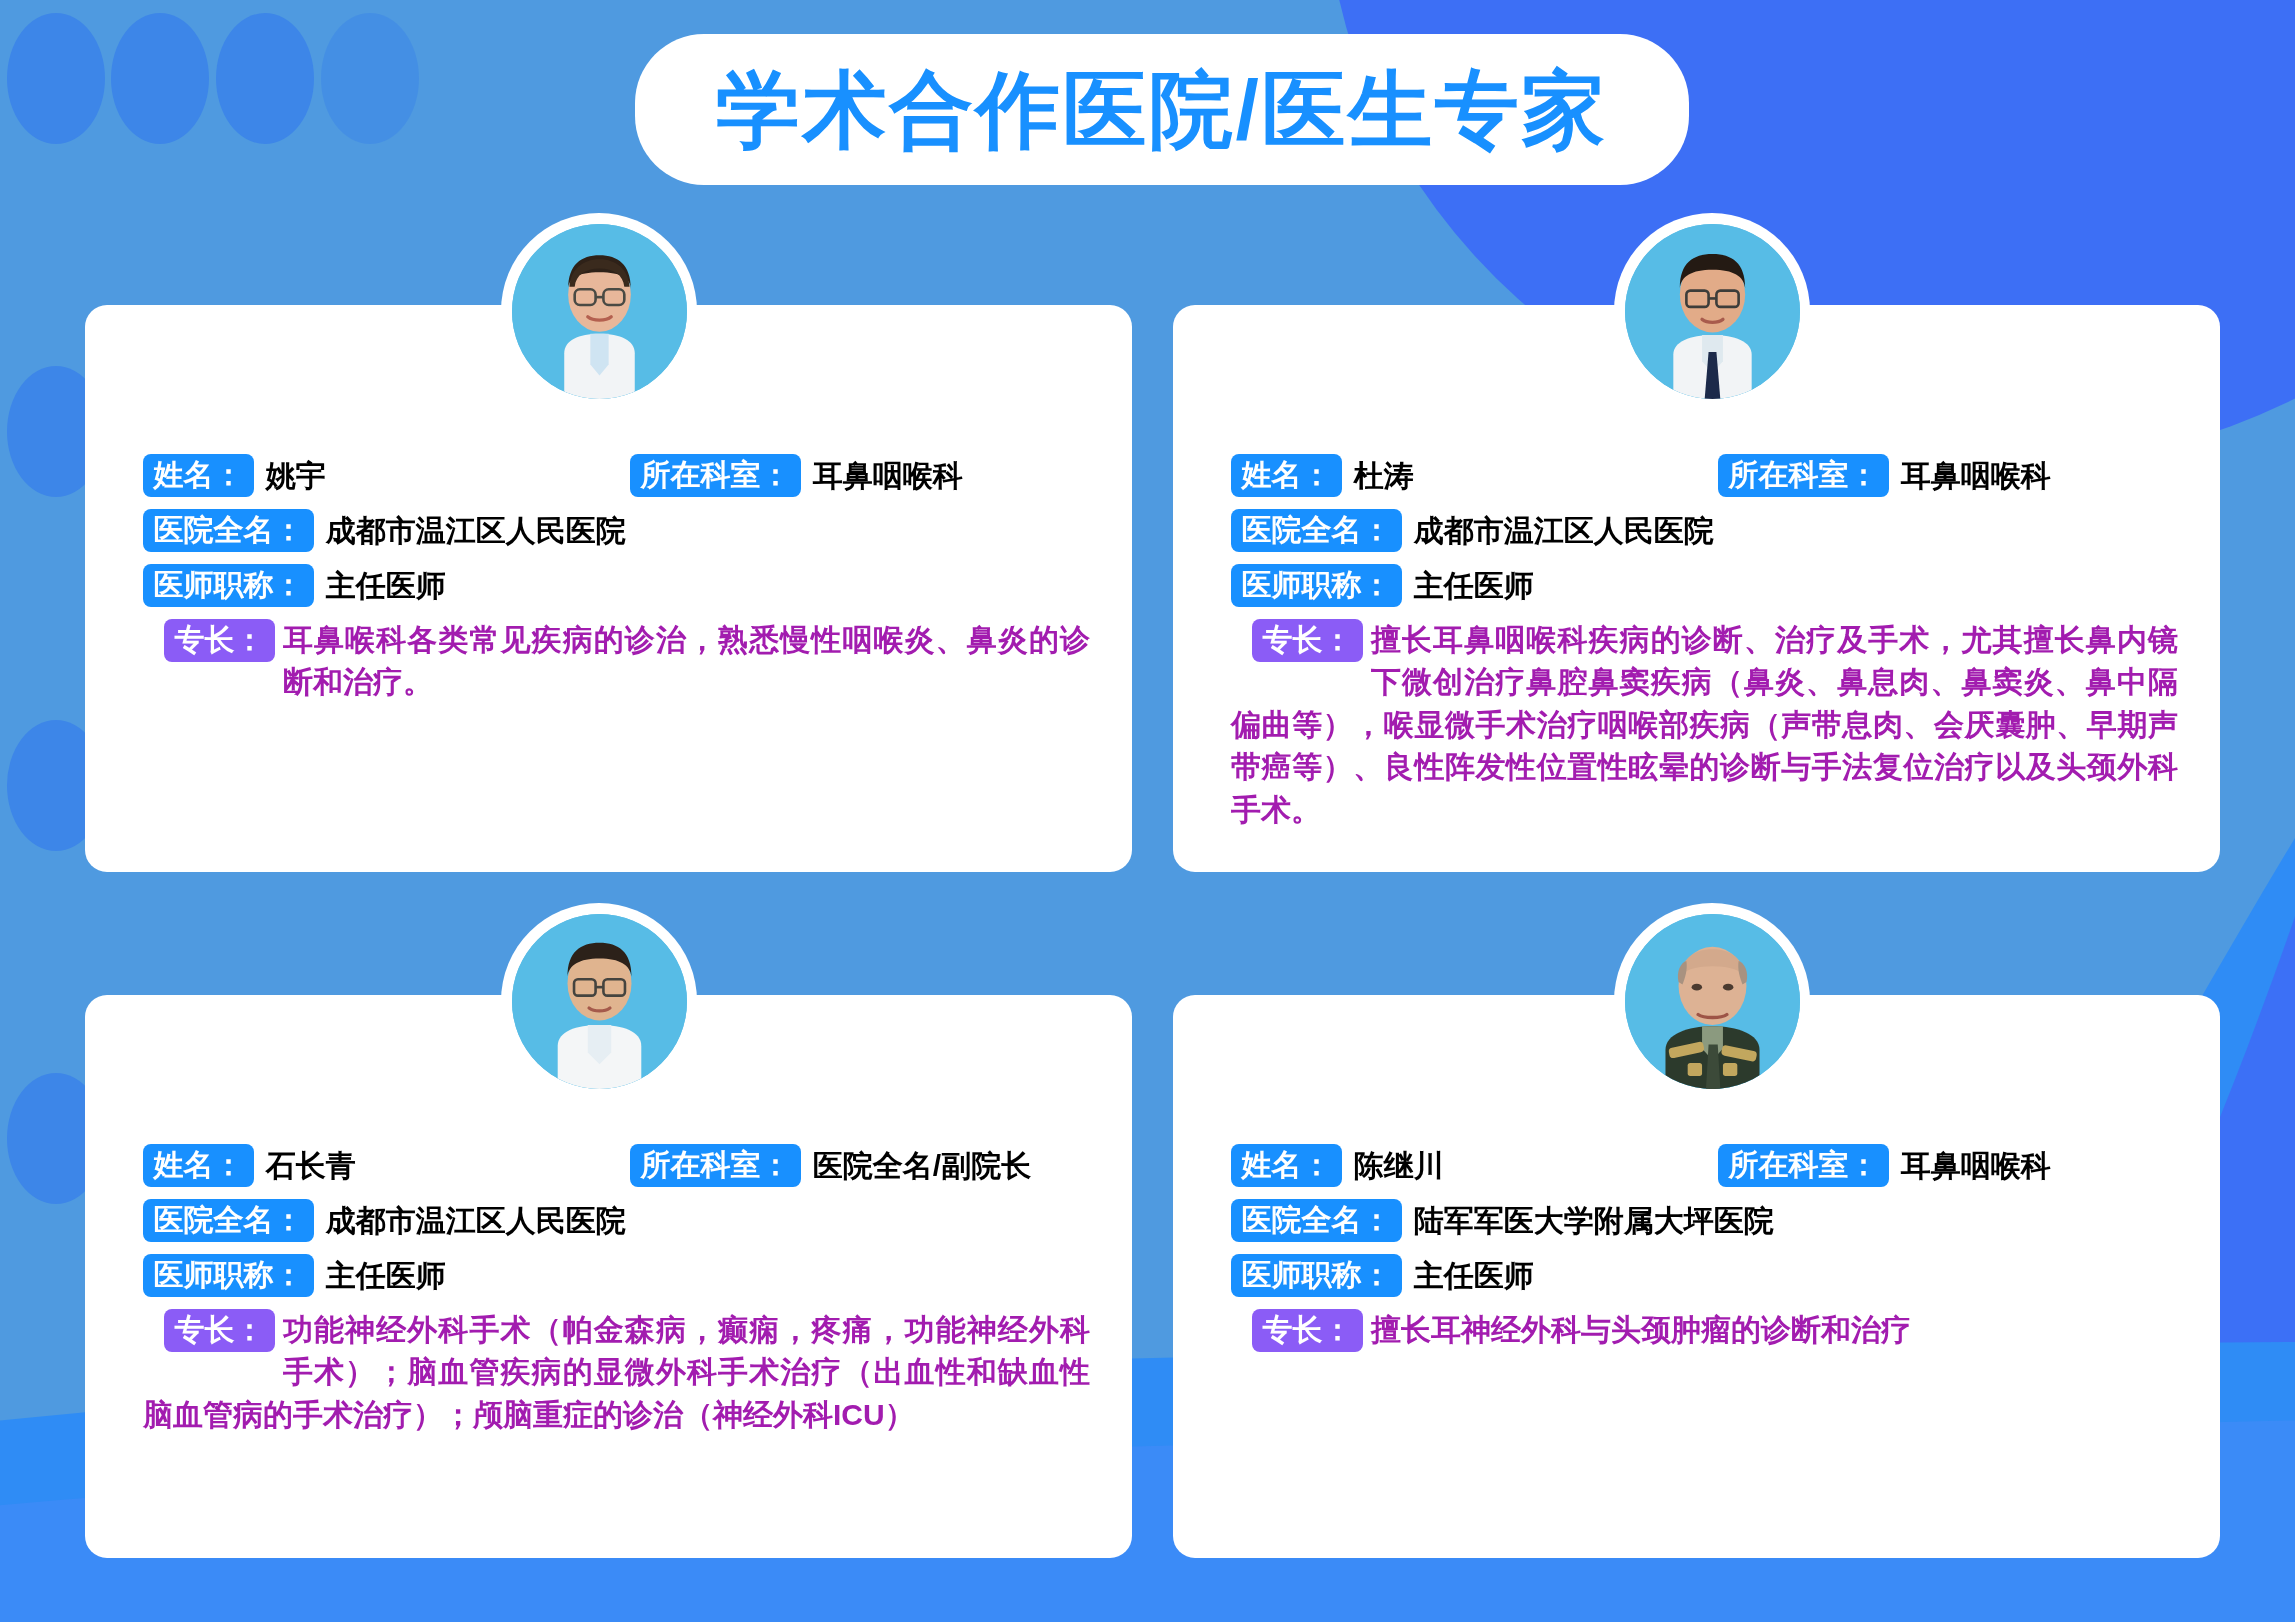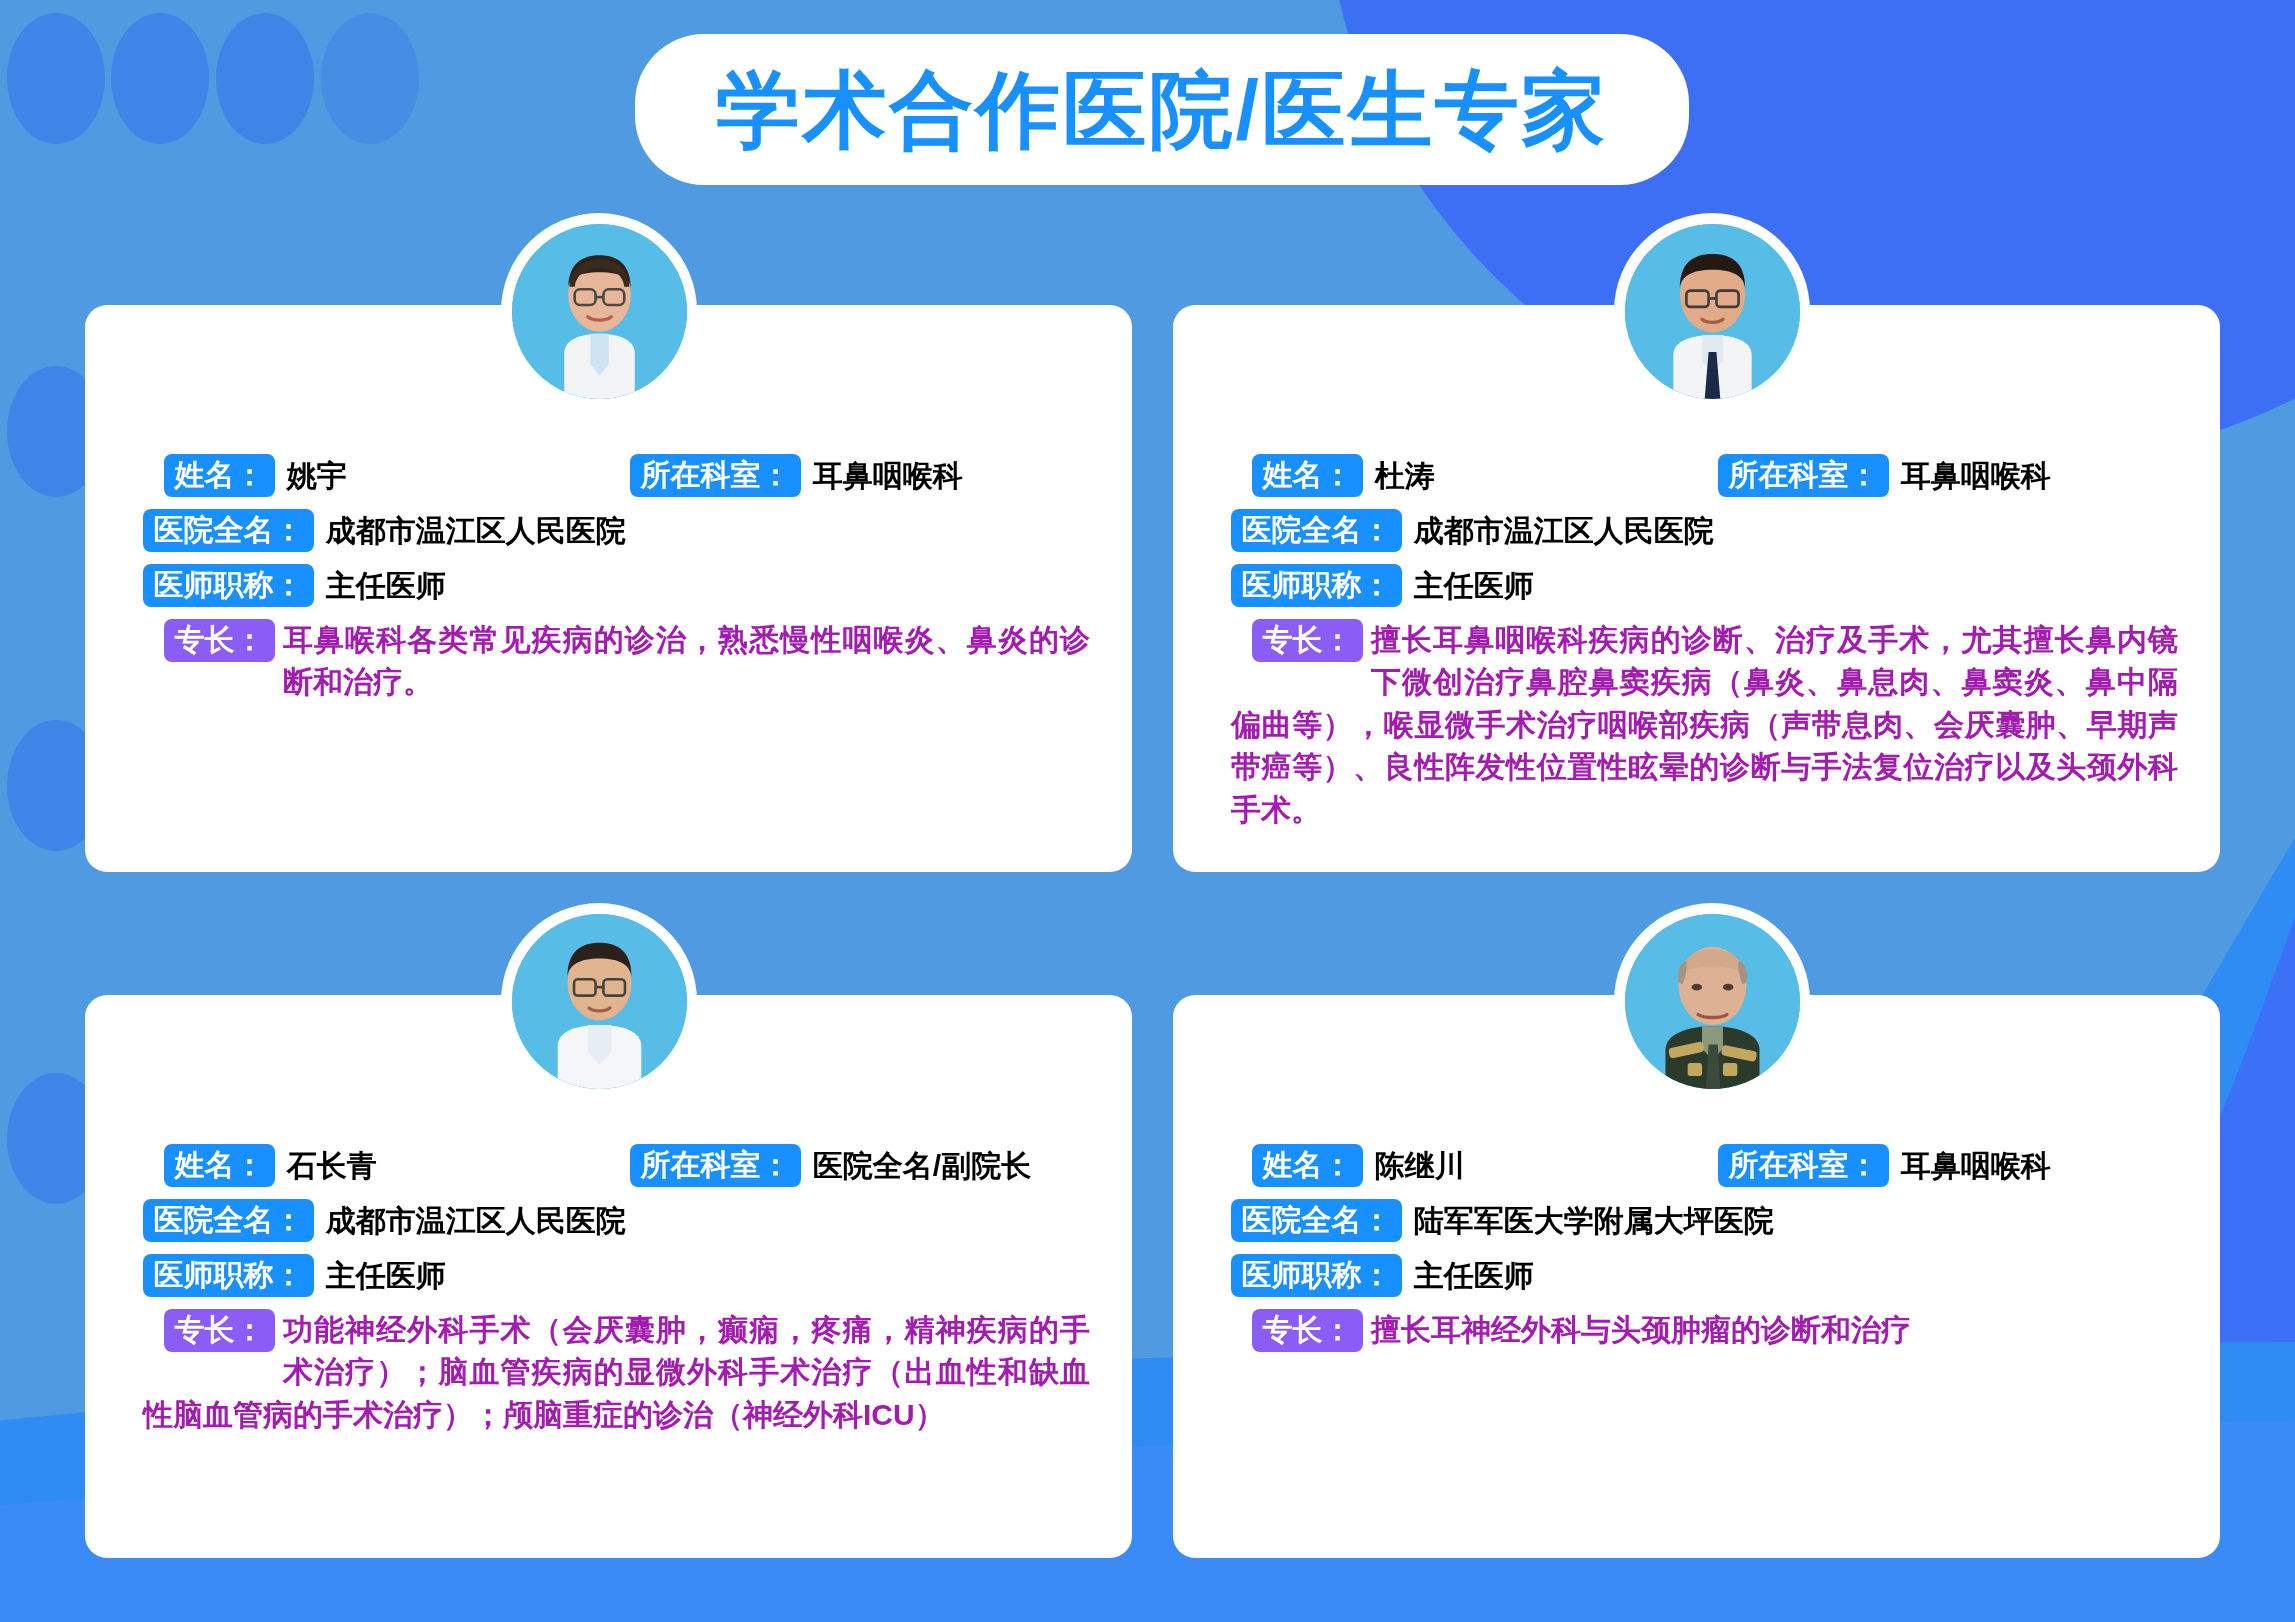--- a/index.html
+++ b/index.html
@@ -125,21 +125,21 @@
     background:#1890ff;
     color:#ffffff;
     font-size:30px;
     font-weight:bold;
     border-radius:7.9px;
     padding:5.9px 10.5px 7.2px 10.5px;
     line-height:1;
     white-space:nowrap;
     flex:0 0 auto;
   }
-  .tag-indent{ margin-left:21px; }
+  .tag-indent{ }
   .val{
     color:#000000;
     font-size:30px;
     font-weight:bold;
     line-height:1.08;
     padding:5.9px 0 0 11.8px;
     white-space:nowrap;
   }
   .row-split{ display:flex; align-items:flex-start; }
   .col-left{ width:458px; display:flex; align-items:flex-start; flex:0 0 auto; }
@@ -284,21 +284,21 @@
     <div class="row">
       <span class="tag">医院全名：</span>
       <span class="val">成都市温江区人民医院</span>
     </div>
     <div class="row">
       <span class="tag">医师职称：</span>
       <span class="val">主任医师</span>
     </div>
     <div class="spec-block">
       <span class="spec-tag">专长：</span>
-      <div class="spec-text">功能神经外科手术（会厌囊肿，癫痫，疼痛，精神疾病的手术治疗）；脑血管疾病的显微外科手术治疗（出血性和缺血性脑血管病的手术治疗）；颅脑重症的诊治（神经外科ICU）</div>
+      <div class="spec-text">功能神经外科手术（帕金森病，癫痫，疼痛，功能神经外科手术）；脑血管疾病的显微外科手术治疗（出血性和缺血性脑血管病的手术治疗）；颅脑重症的诊治（神经外科ICU）</div>
     </div>
   </div>
 </div>
 
 <div class="card card-4">
   <div class="card-body">
     <div class="row row-split">
       <div class="col-left">
         <span class="tag tag-indent">姓名：</span>
         <span class="val">陈继川</span>

